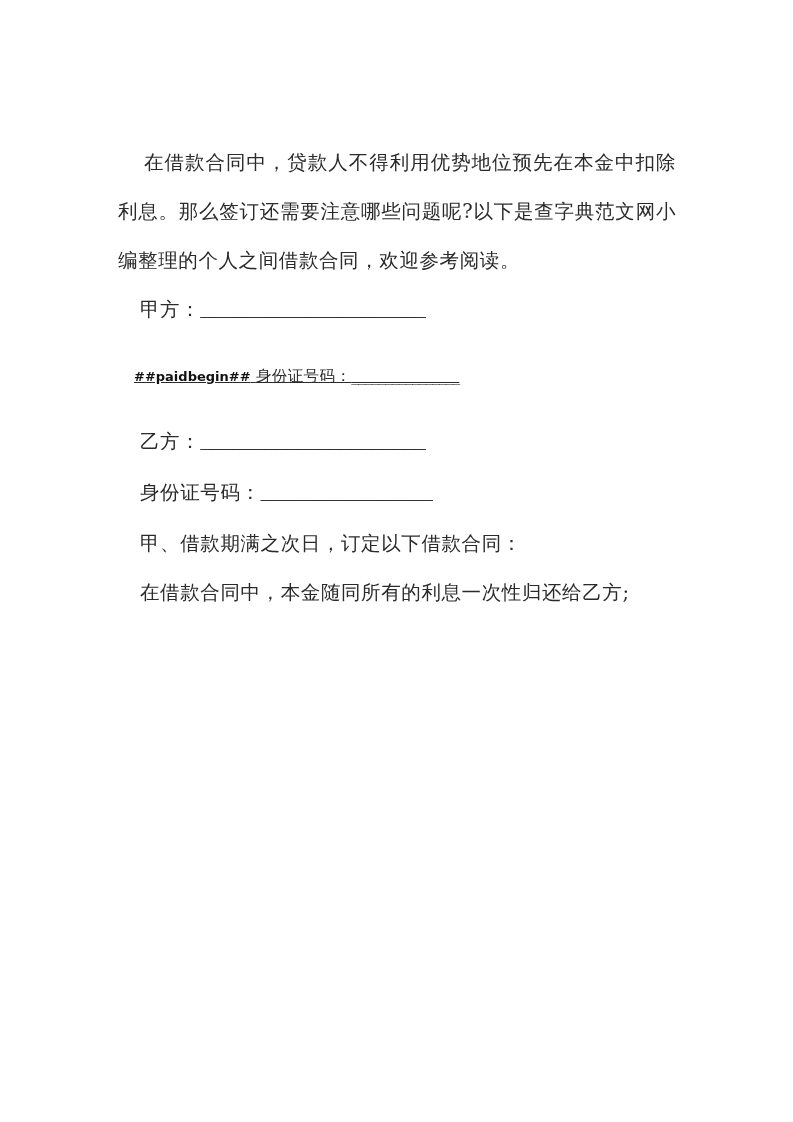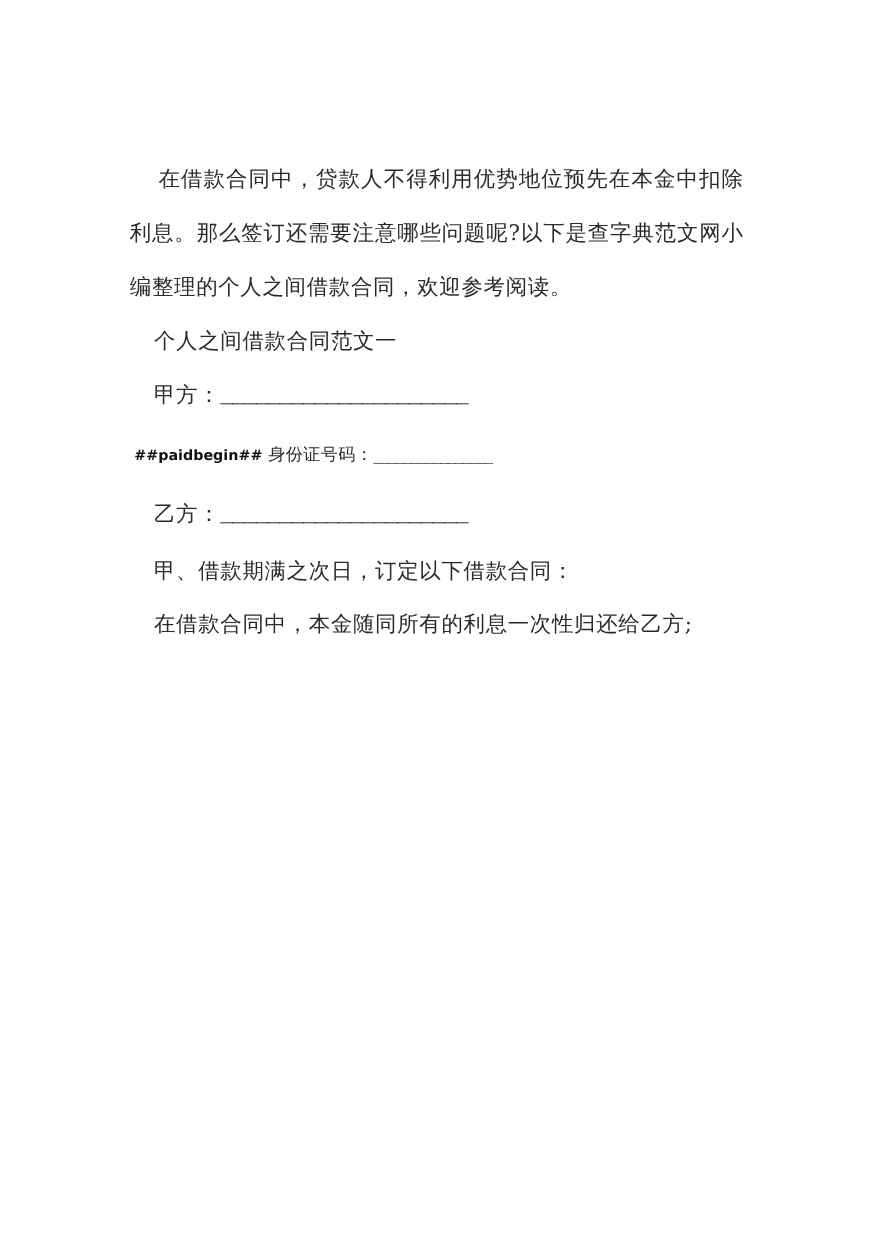--- a/index.html
+++ b/index.html
@@ -76,49 +76,50 @@
     font-size: 13px;
     letter-spacing: 0;
     color: #111;
   }
 
   .small-row {
     font-size: 15.5px;
     line-height: 49px;
     letter-spacing: 0.4px;
     color: #2a2a2a;
-    margin: 4px;
+    margin: 16px;
     text-indent: 0;
     white-space: nowrap;
     font-family: "DejaVu Serif", "Liberation Serif", serif;
+    text-decoration: underline;
   }
 
   .field-label {
     font-family: "DejaVu Serif", "Liberation Serif", serif;
     font-size: 15.5px;
   }
 </style>
 </head>
 <body>
 
 <div class="page">
   <div class="content">
 
     <h1 class="doc-title"></h1>
 
     <p class="para indent-wide">在借款合同中，贷款人不得利用优势地位预先在本金中扣除利息。那么签订还需要注意哪些问题呢?以下是查字典范文网小编整理的个人之间借款合同，欢迎参考阅读。</p>
 
-    <p class="para indent">个人之间借款合同范文一</p>
 
     <p class="para indent"><span>甲方：</span><span class="blankline">_____________________</span></p>
 
     <p class="small-row"><span class="paidmark">##paidbegin##</span><span class="field-label">&nbsp;</span><span class="field-label">身份证号码：</span><span class="blankline field-label">________________</span></p>
 
     <p class="para indent"><span>乙方：</span><span class="blankline">_____________________</span></p>
 
+    <p class="para indent"><span>身份证号码：</span><span class="blankline">________________</span></p>
 
     <p class="para indent">甲、借款期满之次日，订定以下借款合同：</p>
 
 
 
     <p class="para indent">在借款合同中，本金随同所有的利息一次性归还给乙方;</p>
 
   </div>
 </div>
 

